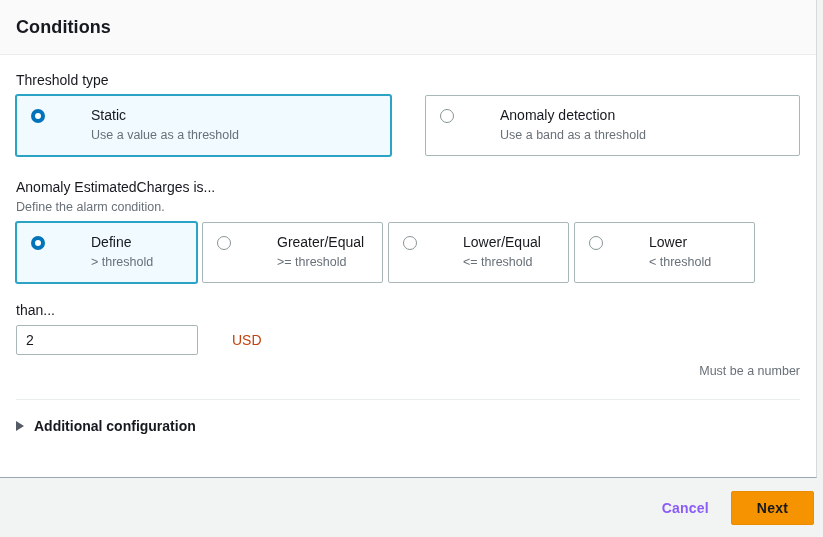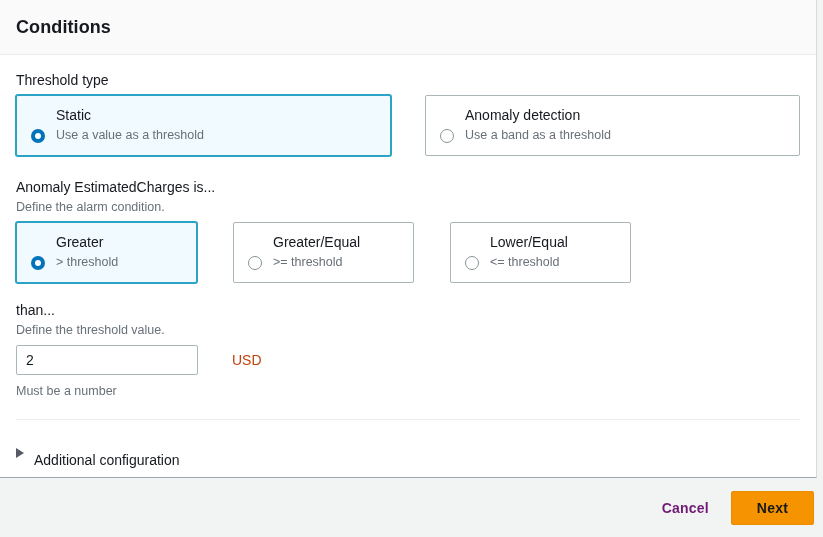--- a/index.html
+++ b/index.html
@@ -65,39 +65,40 @@
     margin-bottom: 7px;
   }
 
   
   .tile-row {
     display: flex;
   }
   .tile-row.two > .tile { width: 382px; }
   .tile-row.two > .tile + .tile { margin-left: 34px; }
   .tile-row.four > .tile { width: 181px; }
-  .tile-row.four > .tile + .tile { margin-left: 36px; }
+  .tile-row.four > .tile + .tile { margin-left: 5px; }
 
   .tile {
     position: relative;
     border: 1px solid #aab7b8;
     border-radius: 2px;
     background: #ffffff;
     padding: 11px 12px 12px 14px;
     min-height: 58px;
     cursor: pointer;
   }
   .tile.selected {
     border-color: #2aa3c4;
     background: #f1faff;
     box-shadow: 0 0 0 1px #2aa3c4;
   }
   .tile-inner {
     display: flex;
-    align-items: flex-end;
+    align-items: flex-start;
+    gap: 35px;
   }
   .radio {
     flex: 0 0 auto;
     width: 14px;
     height: 14px;
     border-radius: 50%;
     border: 1px solid #879596;
     background: #ffffff;
     margin-top: 2px;
     margin-right: 11px;
@@ -154,20 +155,21 @@
   .unit {
     font-size: 14px;
     color: #c2410c;
     margin-left: 34px;
   }
   .hint {
     font-size: 12.5px;
     color: #687078;
     line-height: 16px;
     margin-top: 8px;
+    text-align: right;
   }
 
   
   .divider {
     height: 1px;
     background: #eaeded;
     margin-top: 20px;
   }
   .expandable {
     display: flex;
@@ -178,43 +180,42 @@
   .caret {
     width: 0;
     height: 0;
     border-left: 8px solid #545b64;
     border-top: 5px solid transparent;
     border-bottom: 5px solid transparent;
     margin-right: 10px;
   }
   .expandable-label {
     font-size: 14px;
-    font-weight: normal;
-    color: #16191f;
-    margin-top: 14px;
+    font-weight: bold;
+    color: #16191f;
   }
 
   
   .footer {
     position: absolute;
     left: 0;
     top: 479px;
     width: 823px;
     height: 58px;
     background: #f2f3f3;
     display: flex;
     align-items: center;
     justify-content: flex-end;
     padding-right: 9px;
   }
   .btn-cancel {
     font-family: "Liberation Sans", sans-serif;
     font-size: 14px;
     font-weight: bold;
-    color: #701a75;
+    color: #8b5cf6;
     background: transparent;
     border: none;
     padding: 7px 16px;
     cursor: pointer;
     letter-spacing: .2px;
   }
   .btn-next {
     font-family: "Liberation Sans", sans-serif;
     font-size: 14px;
     font-weight: bold;
@@ -267,21 +268,21 @@
       <div class="gap-22"></div>
 
       <div class="field-label">Anomaly EstimatedCharges is...</div>
       <div class="field-desc">Define the alarm condition.</div>
 
       <div class="tile-row four">
         <div class="tile selected">
           <div class="tile-inner">
             <span class="radio on"></span>
             <span class="tile-texts">
-              <span class="tile-title" style="display:block">Greater</span>
+              <span class="tile-title" style="display:block">Define</span>
               <span class="tile-sub" style="display:block">&gt; threshold</span>
             </span>
           </div>
         </div>
         <div class="tile">
           <div class="tile-inner">
             <span class="radio"></span>
             <span class="tile-texts">
               <span class="tile-title" style="display:block">Greater/Equal</span>
               <span class="tile-sub" style="display:block">&gt;= threshold</span>
@@ -290,26 +291,34 @@
         </div>
         <div class="tile">
           <div class="tile-inner">
             <span class="radio"></span>
             <span class="tile-texts">
               <span class="tile-title" style="display:block">Lower/Equal</span>
               <span class="tile-sub" style="display:block">&lt;= threshold</span>
             </span>
           </div>
         </div>
+        <div class="tile">
+          <div class="tile-inner">
+            <span class="radio"></span>
+            <span class="tile-texts">
+              <span class="tile-title" style="display:block">Lower</span>
+              <span class="tile-sub" style="display:block">&lt; threshold</span>
+            </span>
+          </div>
+        </div>
       </div>
 
       <div class="gap-18"></div>
 
       <div class="field-label">than...</div>
-      <div class="field-desc">Define the threshold value.</div>
 
       <div class="value-row">
         <input class="num-input" type="text" value="2" style="">
         <span class="unit">USD</span>
       </div>
       <div class="hint">Must be a number</div>
 
       <div class="divider"></div>
     </div>
 

